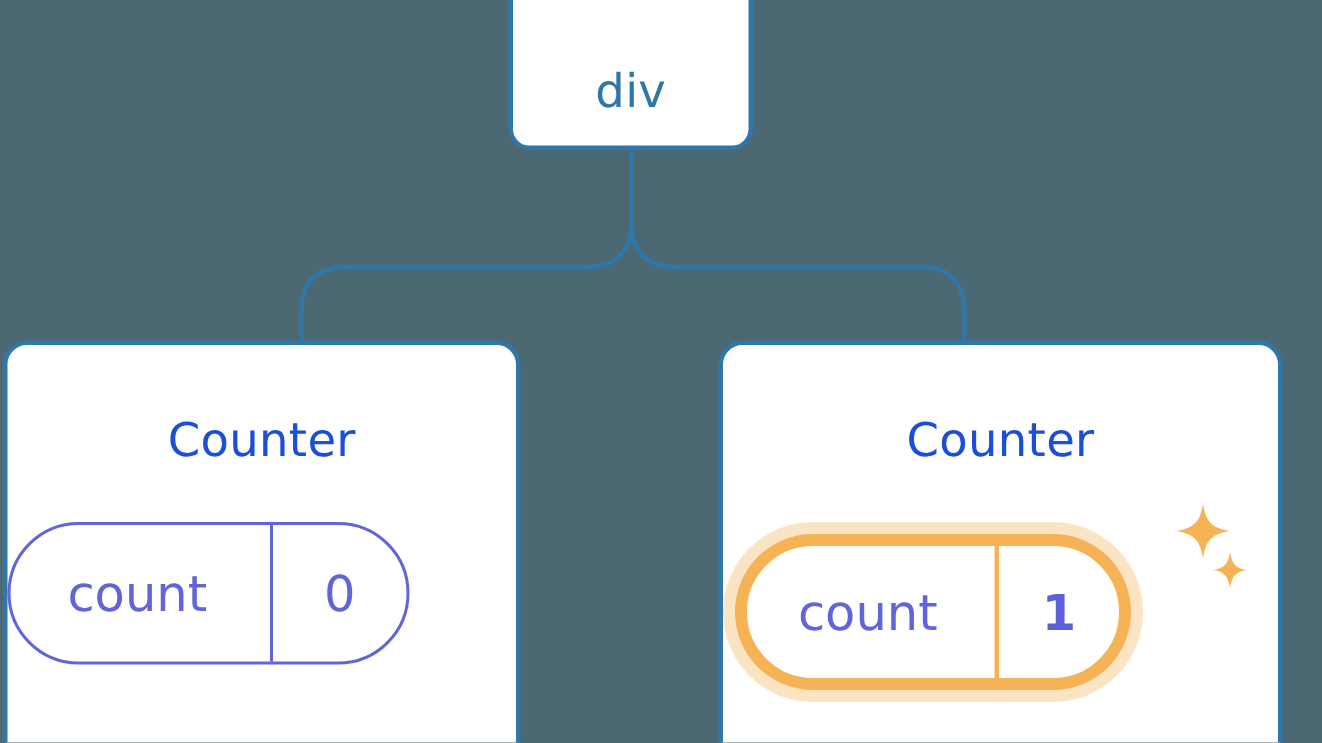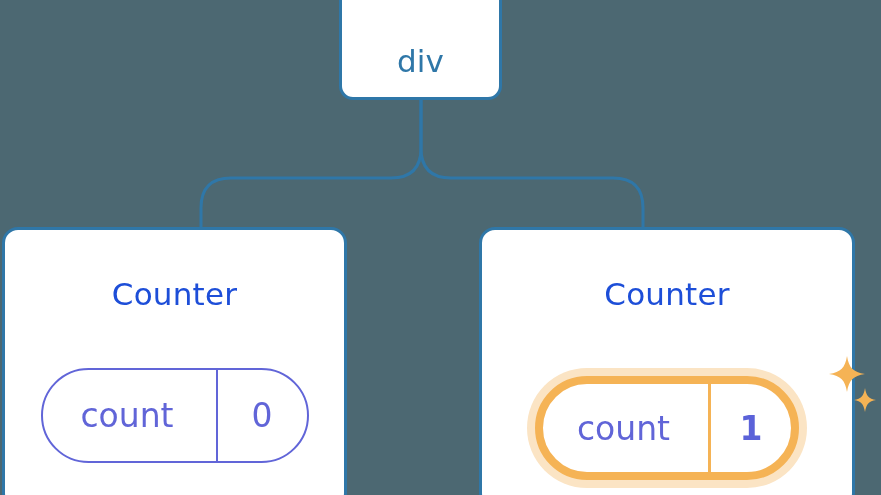--- a/index.html
+++ b/index.html
@@ -74,22 +74,20 @@
     color: #1d4ed8;
     letter-spacing: 0.2px;
   }
 
   
   .pill-wrap {
     position: absolute;
     top: 118px;
     display: flex;
     align-items: center;
-    justify-content: center;
-    margin-top: 20px;
   }
   #pill-wrap-left  { left: 0; right: 0; }
   #pill-wrap-right { left: 0; right: 0; }
 
   .pill {
     display: flex;
     align-items: stretch;
     border-radius: 999px;
     box-sizing: border-box;
     background: #ffffff;

